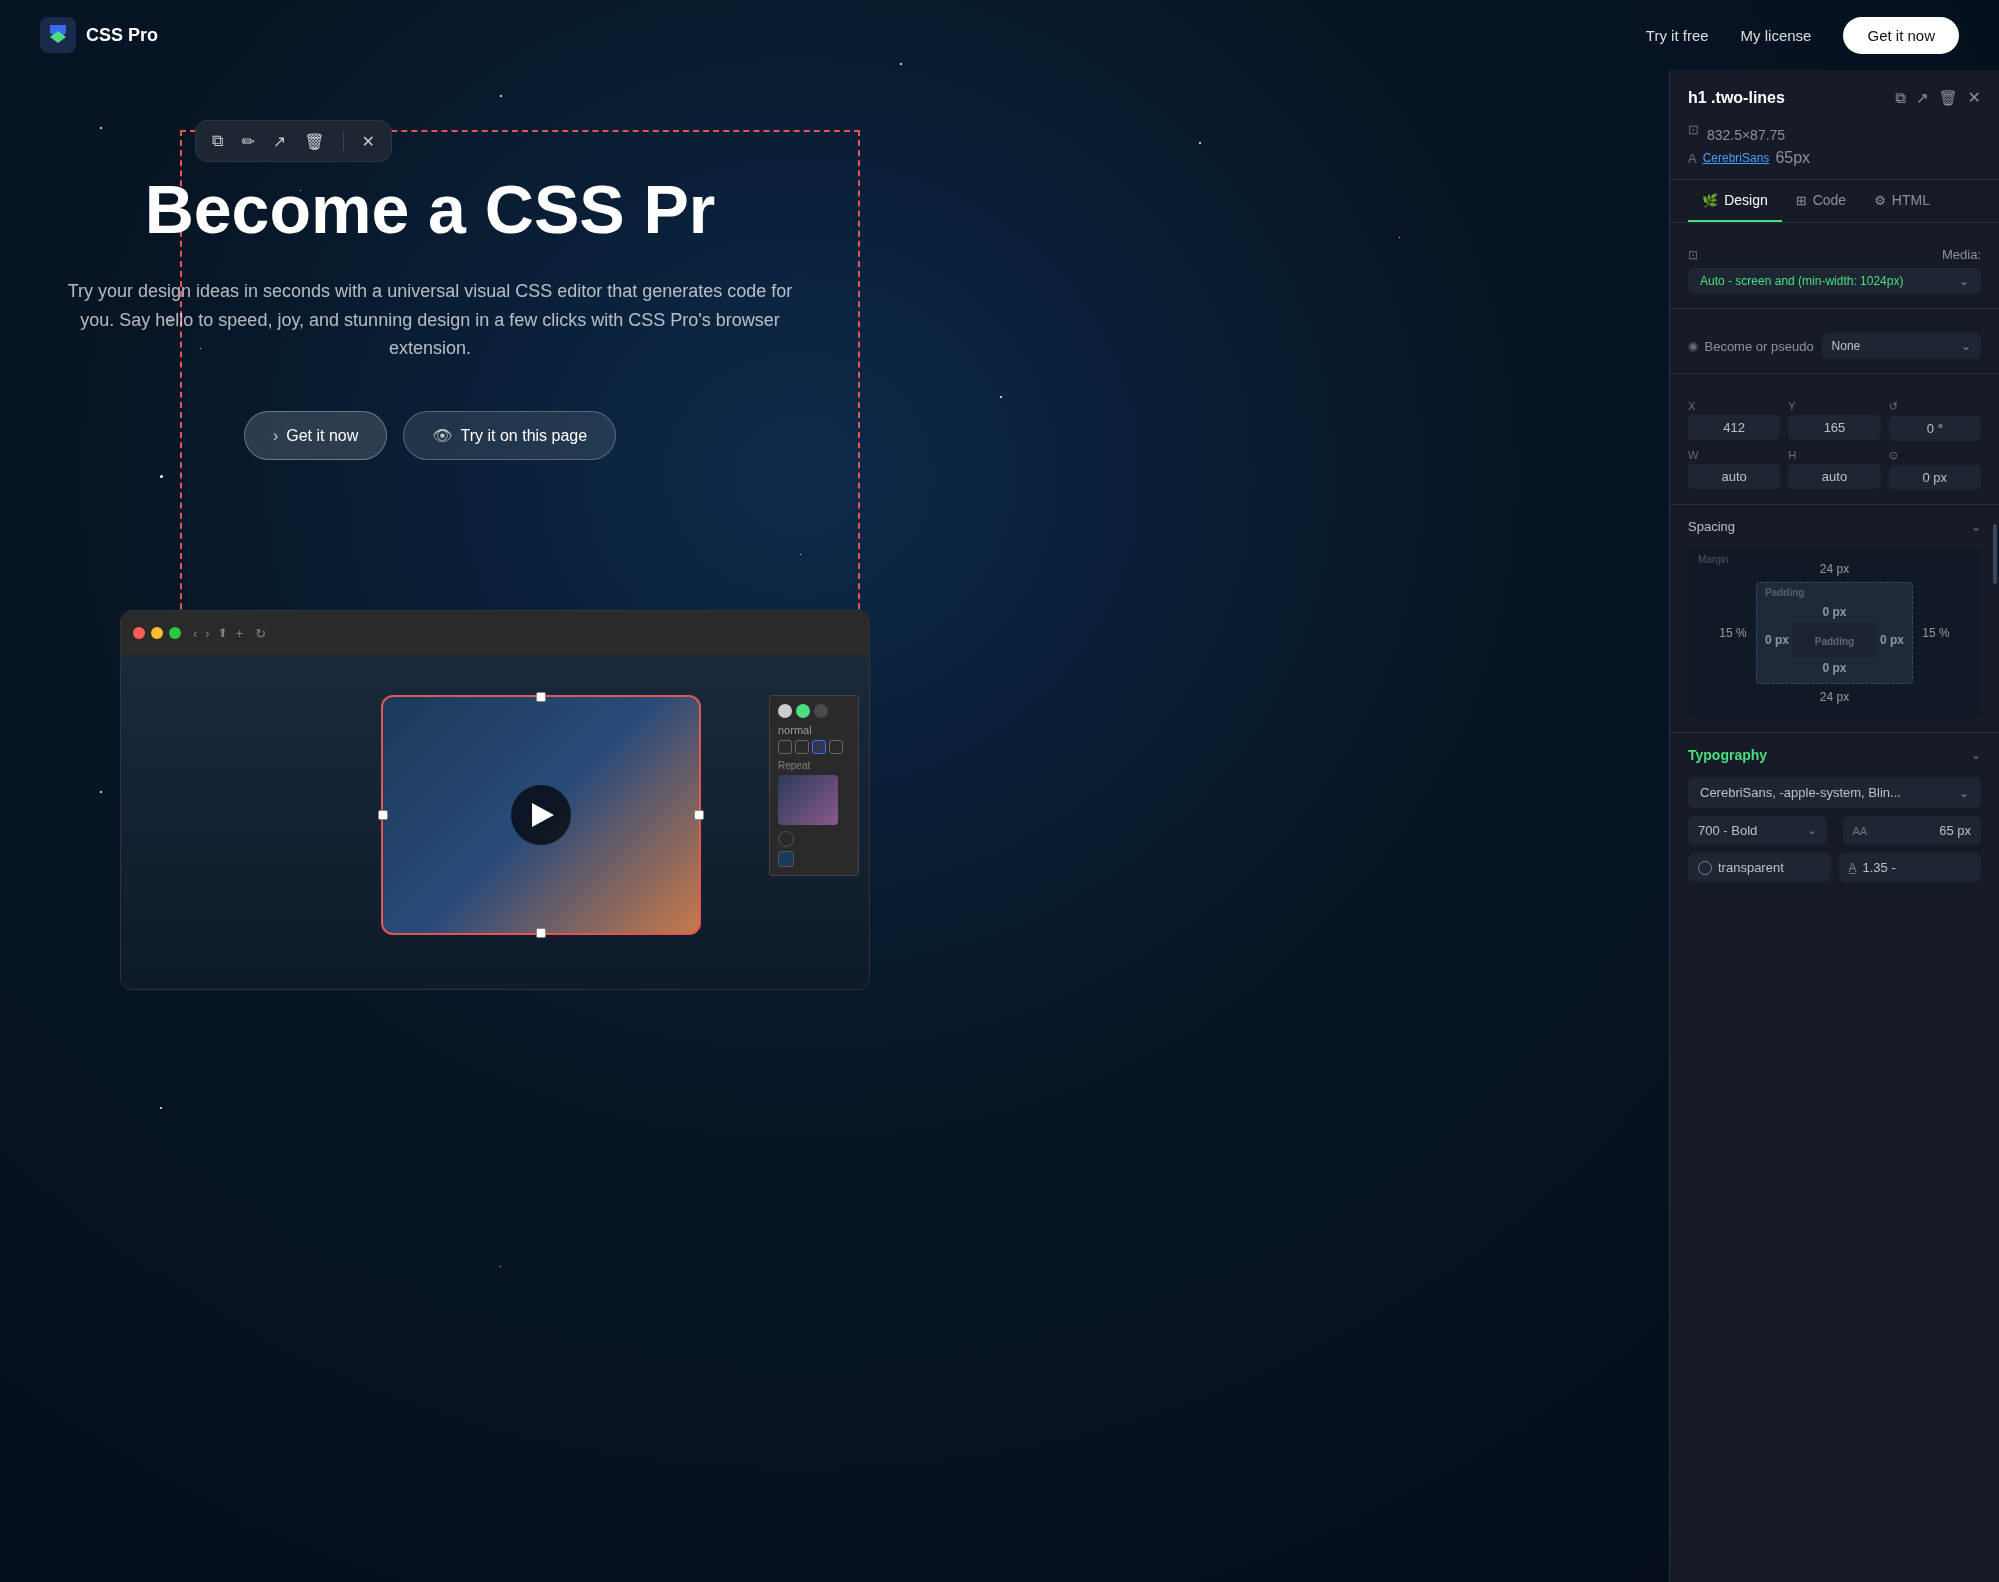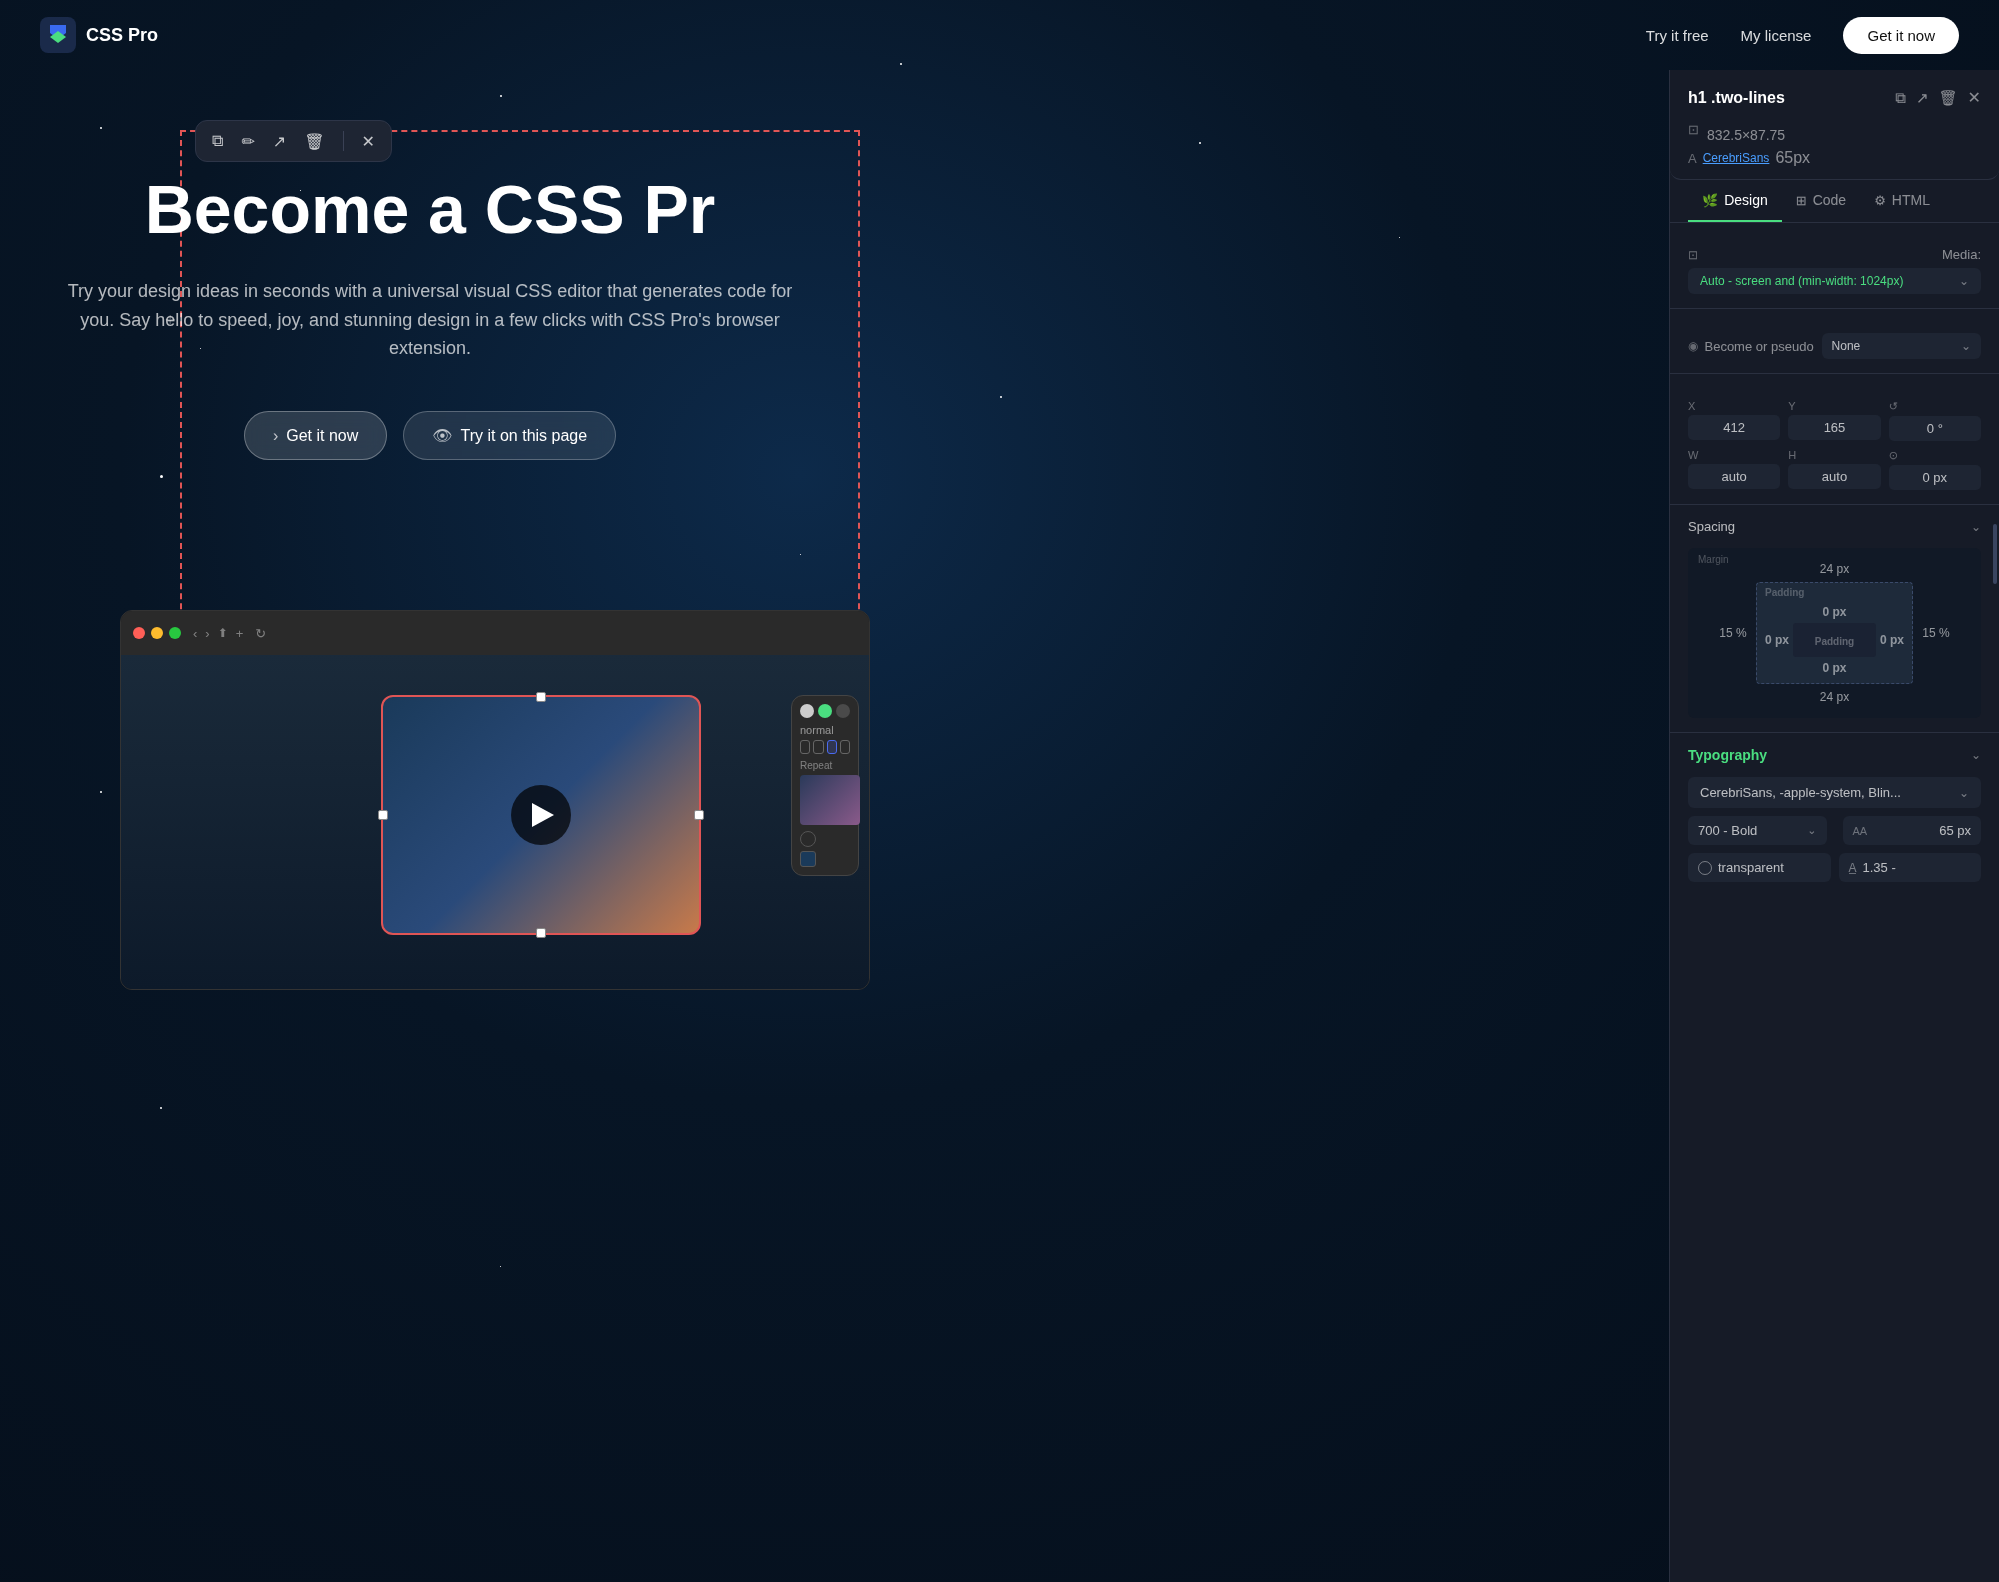--- a/index.html
+++ b/index.html
@@ -276,23 +276,23 @@
       background: white;
       border: 1px solid #888;
       border-radius: 2px;
     }
 
     
     .mini-panel {
       position: absolute;
       top: 40px;
       right: 10px;
-      width: 68px;
+      width: 90px;
       background: #2a2a2a;
-      border-radius: 12px;
+      border-radius: 3px;
       padding: 8px;
       border: 1px solid #444;
       margin-left: 48px;
     }
     .mini-panel-row {
       display: flex;
       gap: 4px;
       margin-bottom: 6px;
       align-items: center;
     }
@@ -312,21 +312,20 @@
       background: #161b27;
       border-left: 1px solid #2a3040;
       z-index: 200;
       overflow-y: auto;
     }
 
     
     .panel-header {
       padding: 18px 18px 12px;
       border-bottom: 1px solid #2a3040;
-      border-radius: 11px;
     }
     .panel-title-row {
       display: flex;
       align-items: center;
       justify-content: space-between;
       margin-bottom: 8px;
     }
     .panel-title {
       color: white;
       font-size: 16px;

